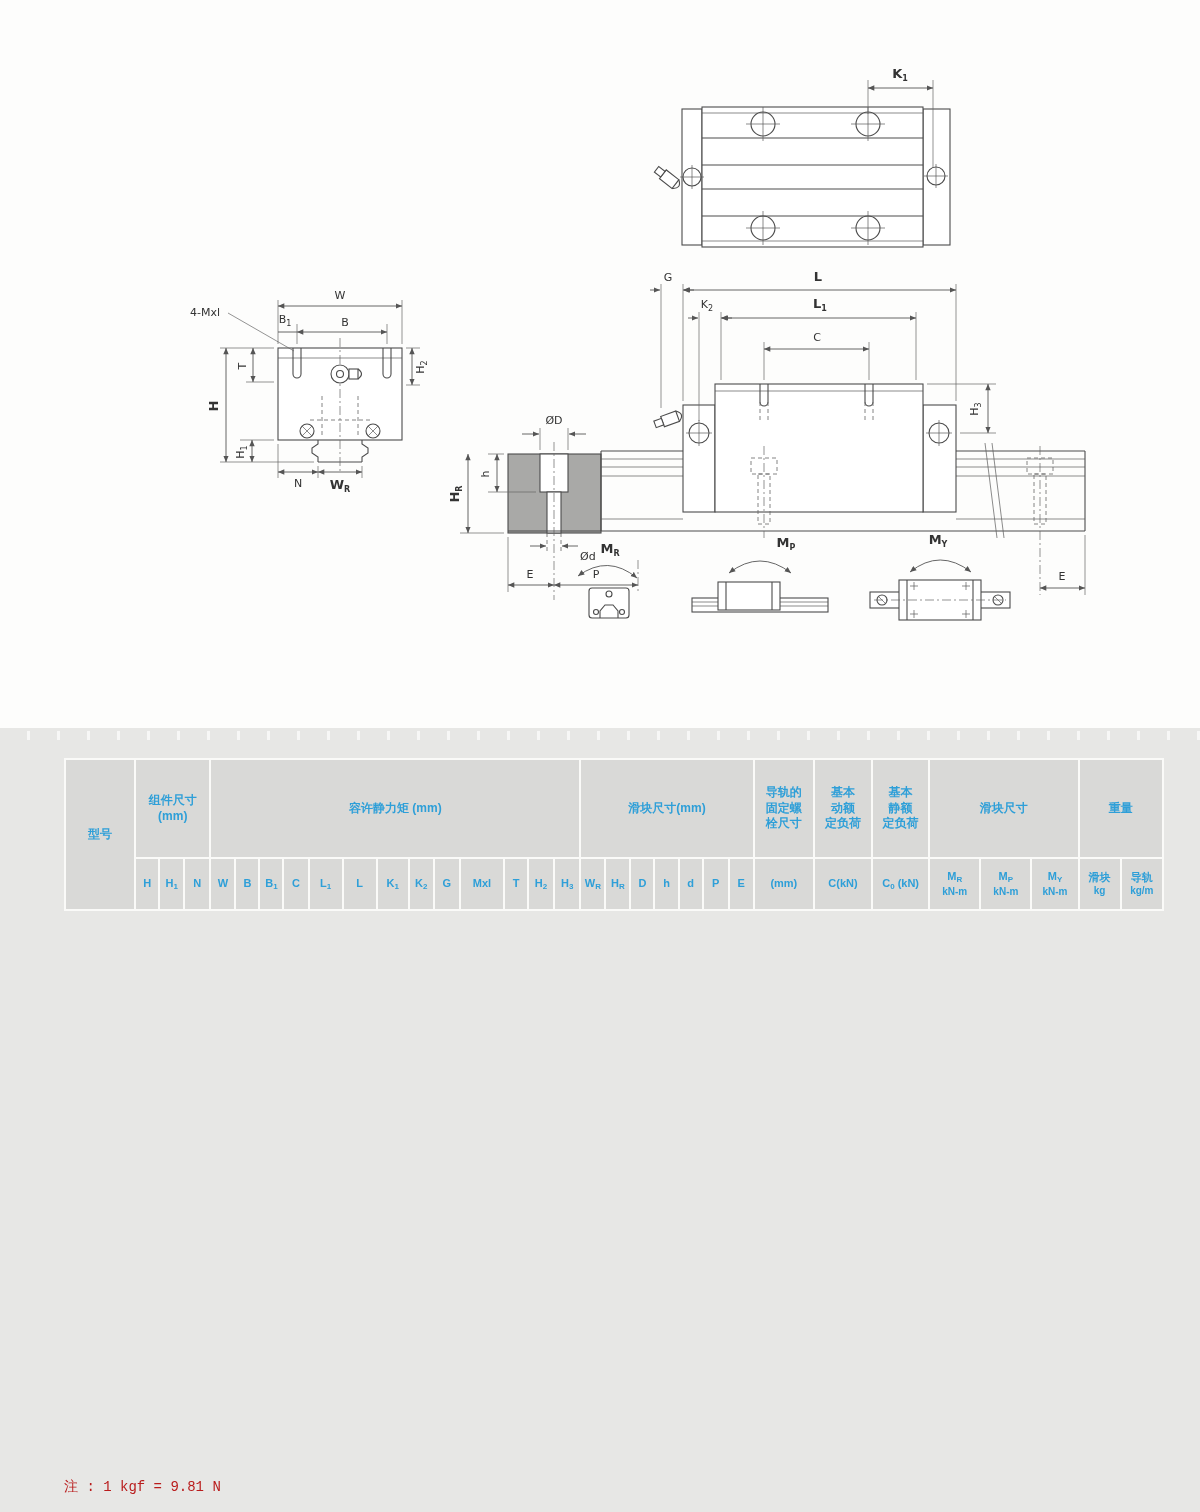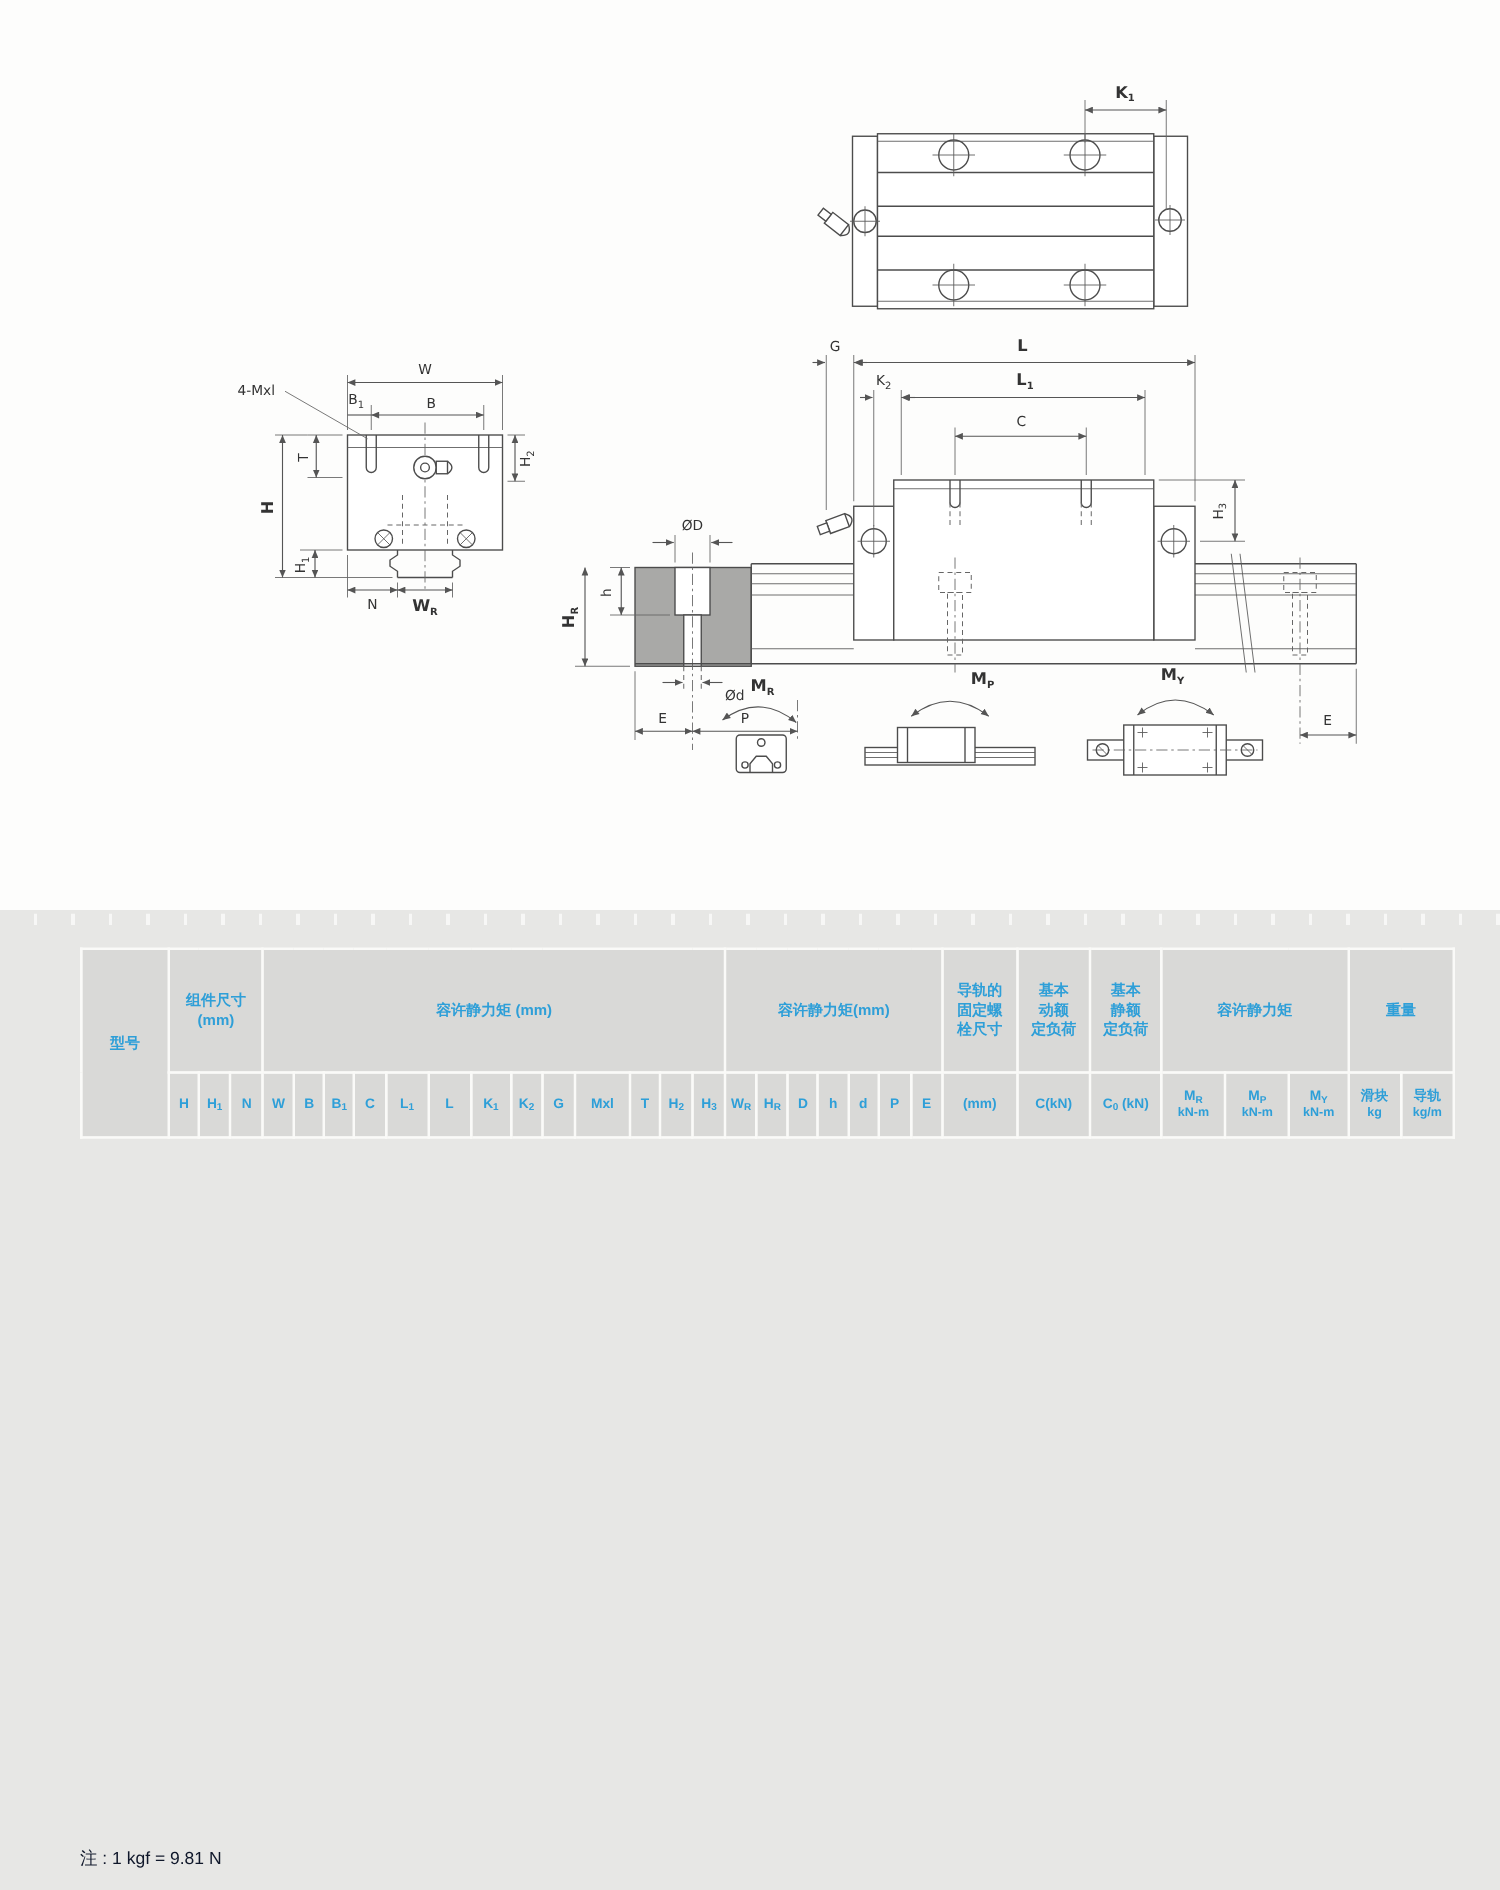--- a/index.html
+++ b/index.html
@@ -23,21 +23,21 @@
   .spec{position:absolute;left:0;top:728px;width:1200px;height:784px;background:#e7e7e5;}
   .ticks{position:absolute;left:0;top:3px;width:1200px;height:9px;
          background:repeating-linear-gradient(90deg,#e7e7e5 0 27px,#f7f7f6 27px 30px);}
   table{position:absolute;left:64px;top:30px;width:1100px;border-collapse:collapse;table-layout:fixed;}
   th,td{border:2px solid #fafaf8;overflow:hidden;}
   thead th{background:#d9d9d7;color:#2e9fd8;font-weight:bold;text-align:center;vertical-align:middle;}
   thead tr.grp th{font-size:12px;line-height:1.3;height:95px;}
   thead tr.sym th{font-size:11px;height:48px;line-height:1.2;}
   thead th .su{font-size:10px;}
   sub{font-size:8px;vertical-align:-2px;}
-  .note{position:absolute;left:64px;top:750px;font-size:14px;color:#0f172a;}
+  .note{position:absolute;left:64px;top:750px;font-size:14px;color:#b91c1c;font-family:Liberation Mono, monospace;}
 </style>
 </head>
 <body>
 
 <div class="page">
 
   <div class="drawings">
     <svg width="1200" height="700" viewBox="0 0 1200 700">
       <defs>
         <marker id="ae" markerWidth="9" markerHeight="8" refX="7" refY="3" orient="auto">
@@ -340,25 +340,25 @@
           <col style="width: 51px;">
           <col style="width: 47px;">
           <col style="width: 42px;">
           <col style="width: 42px;">
         </colgroup>
         <thead>
           <tr class="grp">
             <th colspan="1" rowspan="2">型号</th>
             <th colspan="3">组件尺寸<br>(mm)</th>
             <th colspan="13">容许静力矩 (mm)</th>
-            <th colspan="7">容许静力矩(mm)</th>
+            <th colspan="7">滑块尺寸(mm)</th>
             <th colspan="1">导轨的<br>固定螺<br>栓尺寸</th>
             <th colspan="1">基本<br>动额<br>定负荷</th>
             <th colspan="1">基本<br>静额<br>定负荷</th>
-            <th colspan="3">容许静力矩</th>
+            <th colspan="3">滑块尺寸</th>
             <th colspan="2">重量</th>
           </tr>
           <tr class="sym">
             <th><span class="sl">H</span></th>
             <th><span class="sl">H<sub>1</sub></span></th>
             <th><span class="sl">N</span></th>
             <th><span class="sl">W</span></th>
             <th><span class="sl">B</span></th>
             <th><span class="sl">B<sub>1</sub></span></th>
             <th><span class="sl">C</span></th>

